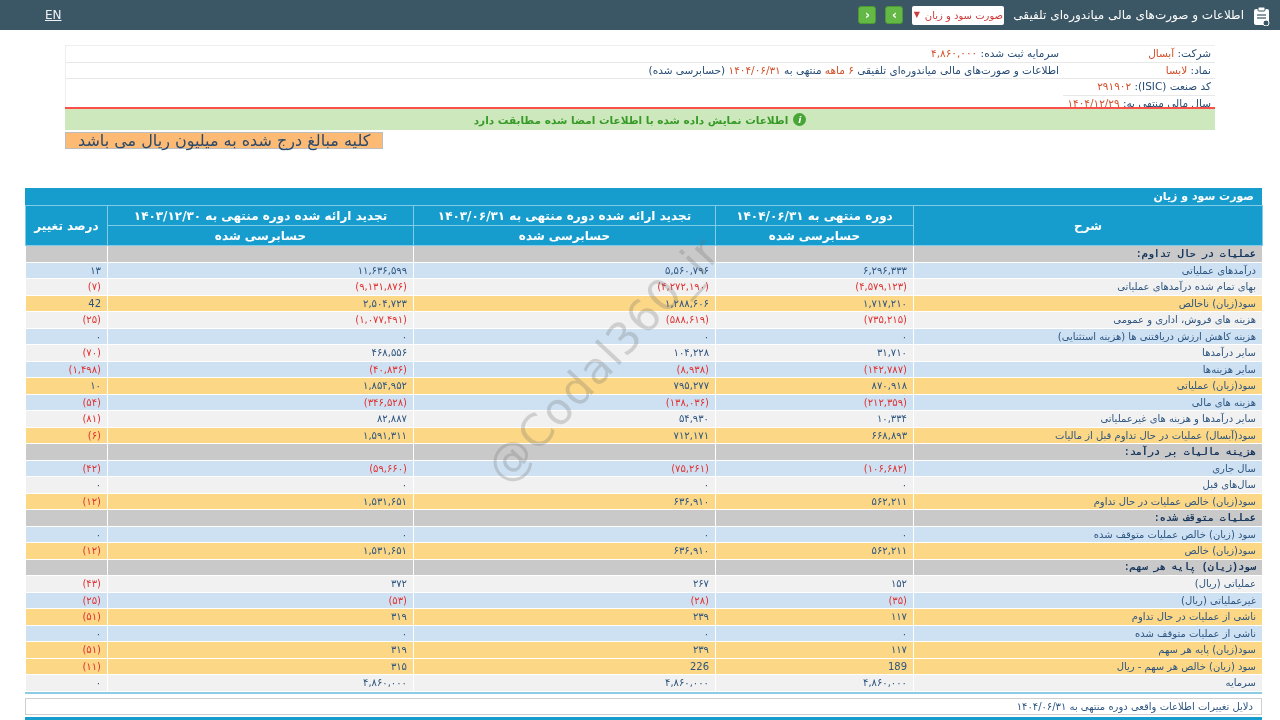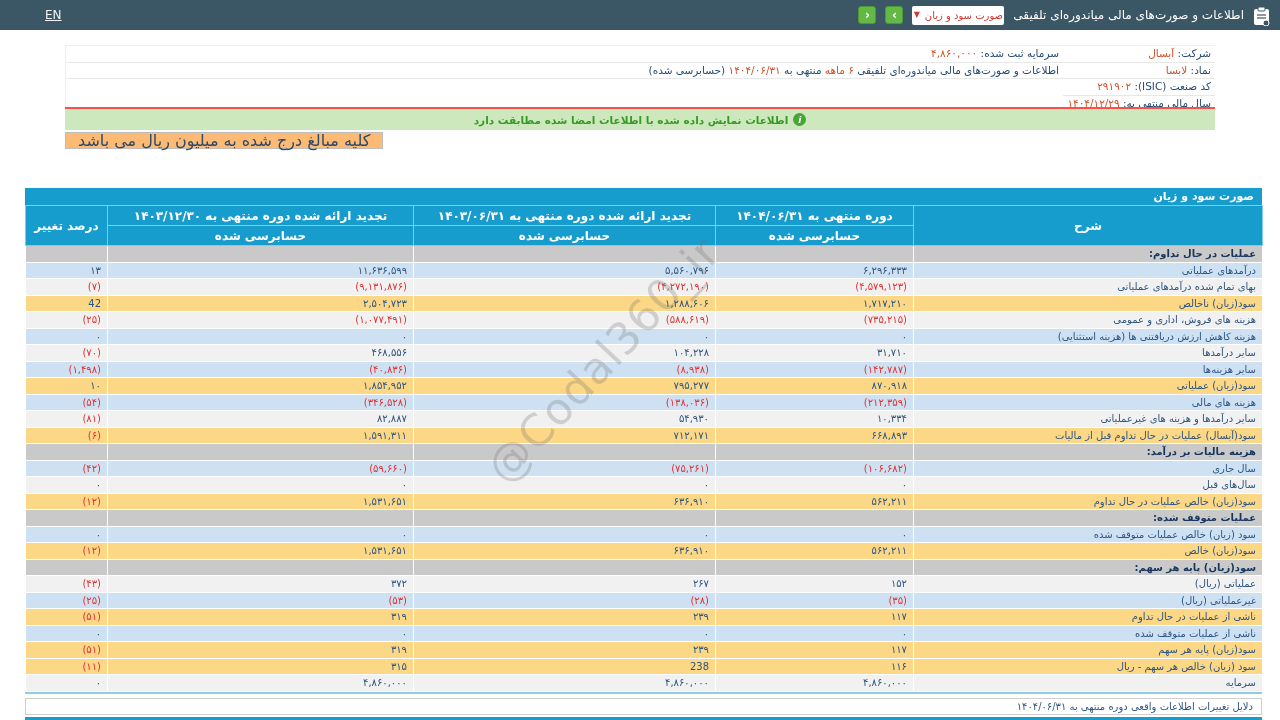--- a/index.html
+++ b/index.html
@@ -48,21 +48,21 @@
   .title-bar{height:17px;background:#169dce;color:#fff;font-weight:bold;font-size:11px;
              line-height:17px;padding-right:8px;direction:rtl;}
   table.fin{width:100%;border-collapse:collapse;direction:rtl;table-layout:fixed;}
   table.fin th{background:#169dce;color:#fff;font-size:12px;font-weight:bold;
                border:1px solid #7fcbe8;height:19px;padding:0 3px;white-space:nowrap;overflow:hidden;}
   table.fin td{font-size:10px;height:15.5px;border:1px solid #fff;padding:0 6px;
                white-space:nowrap;overflow:hidden;color:#2d5580;text-align:right;}
   tr.row-blue  td{background:#cee1f2;}
   tr.row-white td{background:#f1f1f1;}
   tr.row-yellow td{background:#fbd786;}
-  tr.row-section td{background:#c9c9c9;}
+  tr.row-section td{background:#c9c9c9;font-family:Liberation Mono, monospace;}
   tr.row-section td:first-child{font-weight:bold;color:#17365d;}
   td.num{text-align:center;color:#21417b;direction:ltr;}
   td.num.neg{color:#e03232;}
 
   
   .watermark{position:absolute;left:495px;top:450px;transform-origin:0 50%;
              transform:rotate(-47deg);font-size:44px;letter-spacing:1px;color:#6f6f6f;
              opacity:.26;pointer-events:none;white-space:nowrap;}
 
   
@@ -312,22 +312,22 @@
           </tr>
           <tr class="row-yellow">
             <td>سود(زیان) پایه هر سهم</td>
             <td class="num">۱۱۷</td>
             <td class="num">۲۳۹</td>
             <td class="num">۳۱۹</td>
             <td class="num neg">(۵۱)</td>
           </tr>
           <tr class="row-yellow">
             <td>سود (زیان) خالص هر سهم - ریال</td>
-            <td class="num">۱۱۶</td>
-            <td class="num">238</td>
+            <td class="num">189</td>
+            <td class="num">226</td>
             <td class="num">۳۱۵</td>
             <td class="num neg">(۱۱)</td>
           </tr>
           <tr class="row-white">
             <td>سرمایه</td>
             <td class="num">۴,۸۶۰,۰۰۰</td>
             <td class="num">۴,۸۶۰,۰۰۰</td>
             <td class="num">۴,۸۶۰,۰۰۰</td>
             <td class="num">۰</td>
           </tr>

